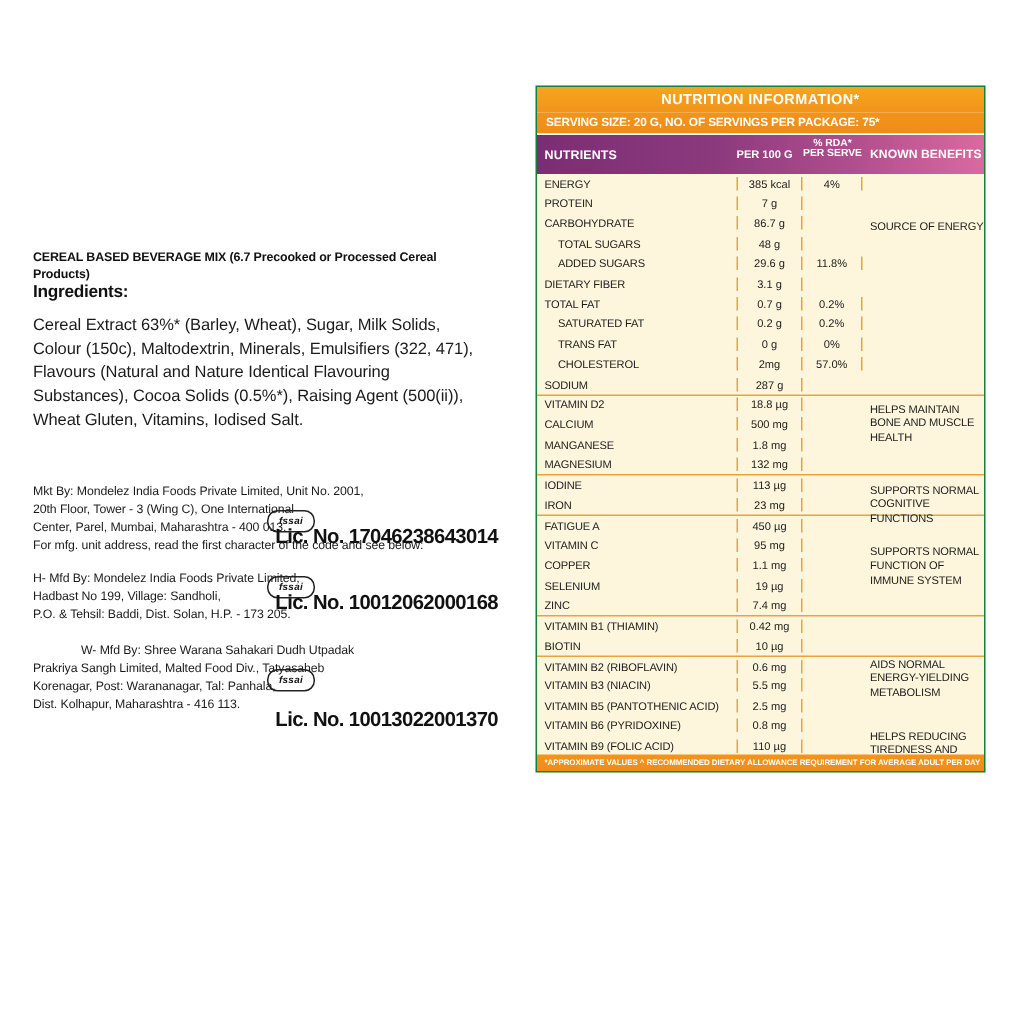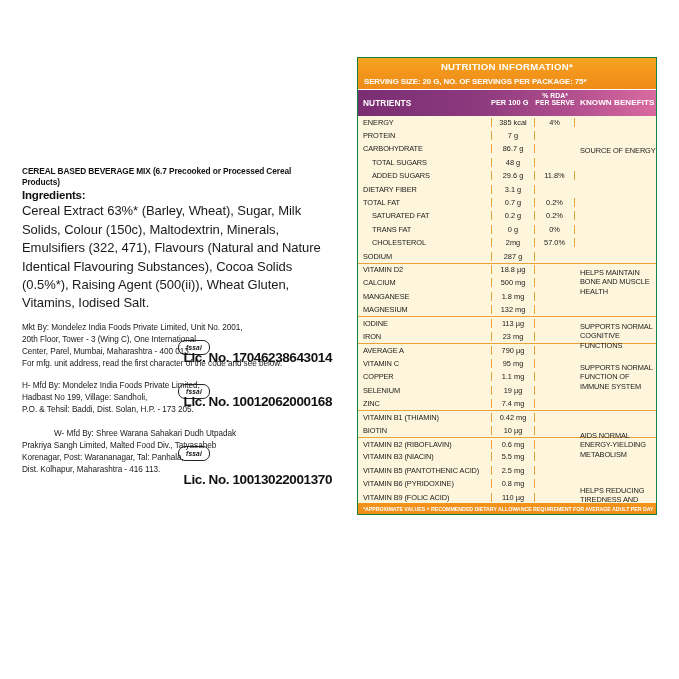--- a/index.html
+++ b/index.html
@@ -38,24 +38,24 @@
     letter-spacing: -0.1px;
   }
   .ing-heading {
     font-size: 11.5px;
     font-weight: bold;
     color: #111;
     margin-top: 2px;
     letter-spacing: -0.2px;
   }
   .ing-body {
-    font-size: 13px;
+    font-size: 11px;
     color: #1a1a1a;
     line-height: 1.42;
-    margin-top: 1px;
+    margin-top: 9px;
     letter-spacing: -0.05px;
   }
 
   .mfg-block {
     position: absolute;
     left: 22px;
     top: 322px;
     width: 310px;
     font-size: 8.2px;
     color: #1a1a1a;
@@ -390,22 +390,22 @@
         <div class="c-roa"></div>
         <div class="c-ben"></div>
       </div>
       <div class="nrow">
         <div class="c-name">IRON</div>
         <div class="c-val">23 mg</div>
         <div class="c-roa"></div>
         <div class="c-ben"></div>
       </div>
       <div class="nrow band-sep">
-        <div class="c-name">AVERAGE A</div>
-        <div class="c-val">790 µg</div>
+        <div class="c-name">FATIGUE A</div>
+        <div class="c-val">450 µg</div>
         <div class="c-roa"></div>
         <div class="c-ben"></div>
       </div>
       <div class="nrow">
         <div class="c-name">VITAMIN C</div>
         <div class="c-val">95 mg</div>
         <div class="c-roa"></div>
         <div class="c-ben"></div>
       </div>
       <div class="nrow">
@@ -472,19 +472,19 @@
         <div class="c-name">VITAMIN B12</div>
         <div class="c-val">1.4 µg</div>
         <div class="c-roa"></div>
         <div class="c-ben"></div>
       </div>
       <div class="ben-overlay" id="ben-overlay">
         <div class="ben-cell" style="top: 30px;">SOURCE OF ENERGY</div>
         <div class="ben-cell" style="top: 152px;">HELPS MAINTAIN BONE AND MUSCLE HEALTH</div>
         <div class="ben-cell" style="top: 206px;">SUPPORTS NORMAL COGNITIVE FUNCTIONS</div>
         <div class="ben-cell" style="top: 247px;">SUPPORTS NORMAL FUNCTION OF IMMUNE SYSTEM</div>
-        <div class="ben-cell" style="top: 315px;">AIDS NORMAL ENERGY-YIELDING METABOLISM</div>
+        <div class="ben-cell" style="top: 322px;">AIDS NORMAL ENERGY-YIELDING METABOLISM</div>
         <div class="ben-cell" style="top: 370px;">HELPS REDUCING TIREDNESS AND FATIGUE</div>
       </div>
   </div>
 
   <div class="foot-band">*APPROXIMATE VALUES   ^ RECOMMENDED DIETARY ALLOWANCE REQUIREMENT FOR AVERAGE ADULT PER DAY</div>
 </div>
 
 </body></html>

